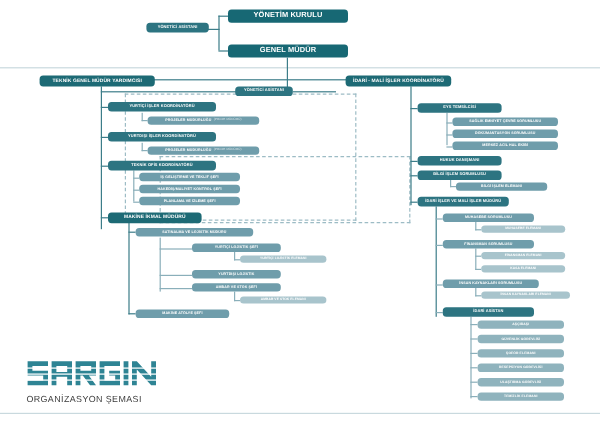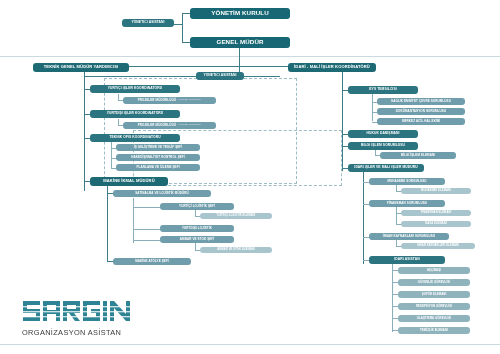--- a/index.html
+++ b/index.html
@@ -336,16 +336,16 @@
         <path d="M81,1 H85 V21 H81 Z"></path>
 
         <path d="M88,21 V1 H92 L104,14 V1 H108 V21 H104 L92,8 V21 Z"></path>
       </g>
       <g fill="#ffffff" opacity="0.95">
         <rect x="0" y="6.2" width="112" height="1.1"></rect>
         <rect x="0" y="11.2" width="112" height="1.1"></rect>
         <rect x="0" y="16.2" width="112" height="1.1"></rect>
       </g>
     </svg>
-    <div id="logoText">ORGANİZASYON ASİSTAN</div>
+    <div id="logoText">ORGANİZASYON ŞEMASI</div>
   </div>
 
 </div>
 
 </body></html>

